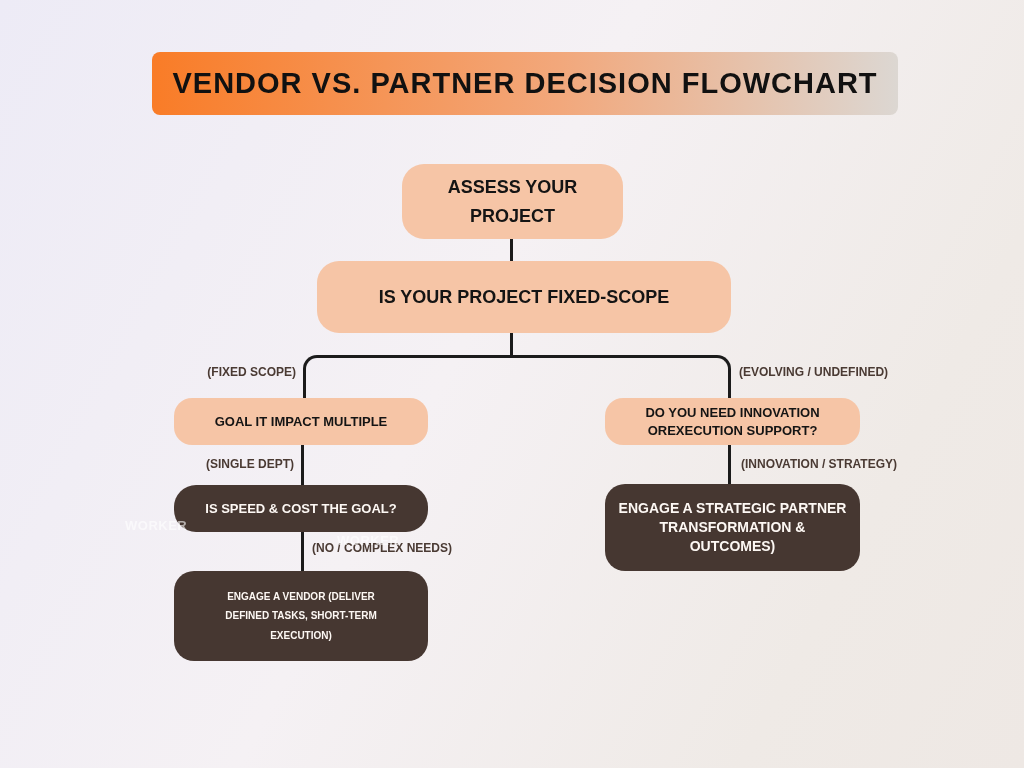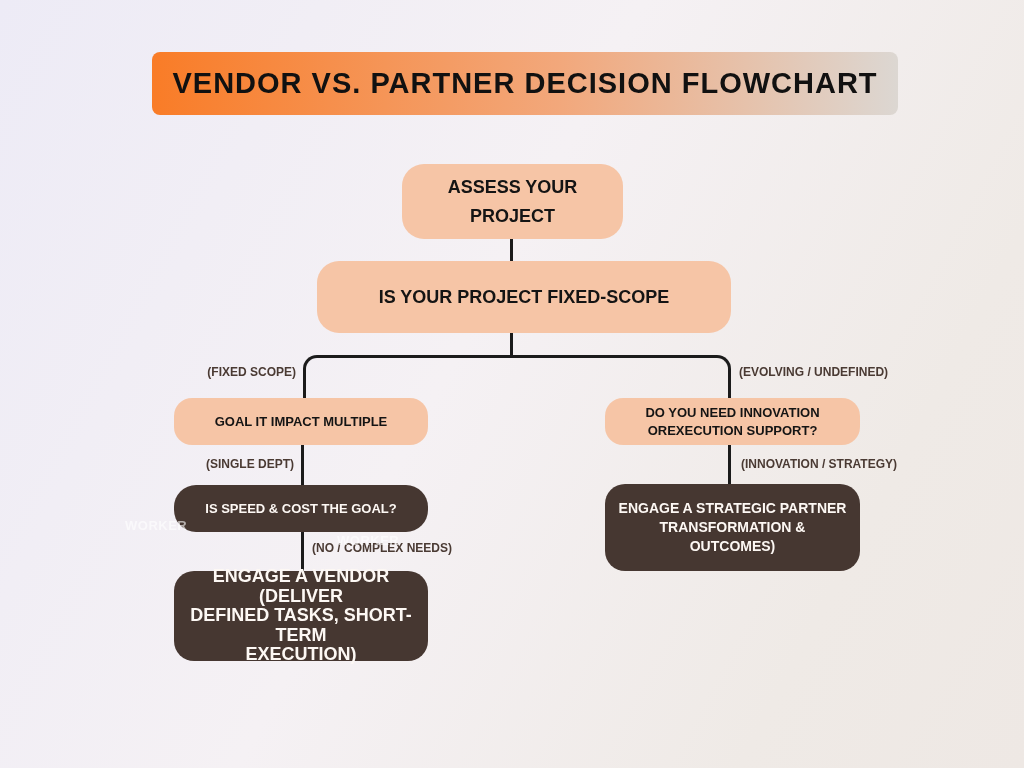--- a/index.html
+++ b/index.html
@@ -29,21 +29,21 @@
   .node{display:flex;flex-direction:column;align-items:center;justify-content:center;text-align:center;}
   .node span{display:block;}
   .peach{background:var(--node_peach);color:#141414;font-weight:bold;}
   .dark{background:var(--node_dark);color:var(--node_dark_text);font-weight:bold;}
   .node-assess{left:402px;top:164px;width:221px;height:75px;border-radius:22px;font-size:18px;line-height:29px;align-items:center;}
   .node-scope{left:317px;top:261px;width:414px;height:72px;border-radius:22px;font-size:18px;line-height:29px;}
   .node-impact{left:174px;top:398px;width:254px;height:47px;border-radius:18px;font-size:13px;line-height:18px;}
   .node-innovation{left:605px;top:398px;width:255px;height:47px;border-radius:18px;font-size:13px;line-height:18px;}
   .node-speed{left:174px;top:485px;width:254px;height:47px;border-radius:22px;font-size:13px;line-height:18px;}
   .node-partner{left:605px;top:484px;width:255px;height:87px;border-radius:20px;font-size:14px;line-height:19px;}
-  .node-vendor{left:174px;top:571px;width:254px;height:90px;border-radius:20px;font-size:18px;line-height:19.5px;}
+  .node-vendor{left:174px;top:571px;width:254px;height:90px;border-radius:20px;font-size:10px;line-height:19.5px;}
   
   .vline{width:3px;background:var(--line_color);}
   .v-assess-scope{left:510px;top:239px;height:22px;}
   .v-scope-bracket{left:510px;top:333px;height:23px;}
   .v-impact-speed{left:301px;top:445px;height:40px;}
   .v-speed-vendor{left:301px;top:532px;height:39px;}
   .v-innovation-partner{left:728px;top:445px;height:40px;}
   .bracket{
     left:303px;top:355px;width:428px;height:43px;
     border-top:3px solid var(--line_color);

